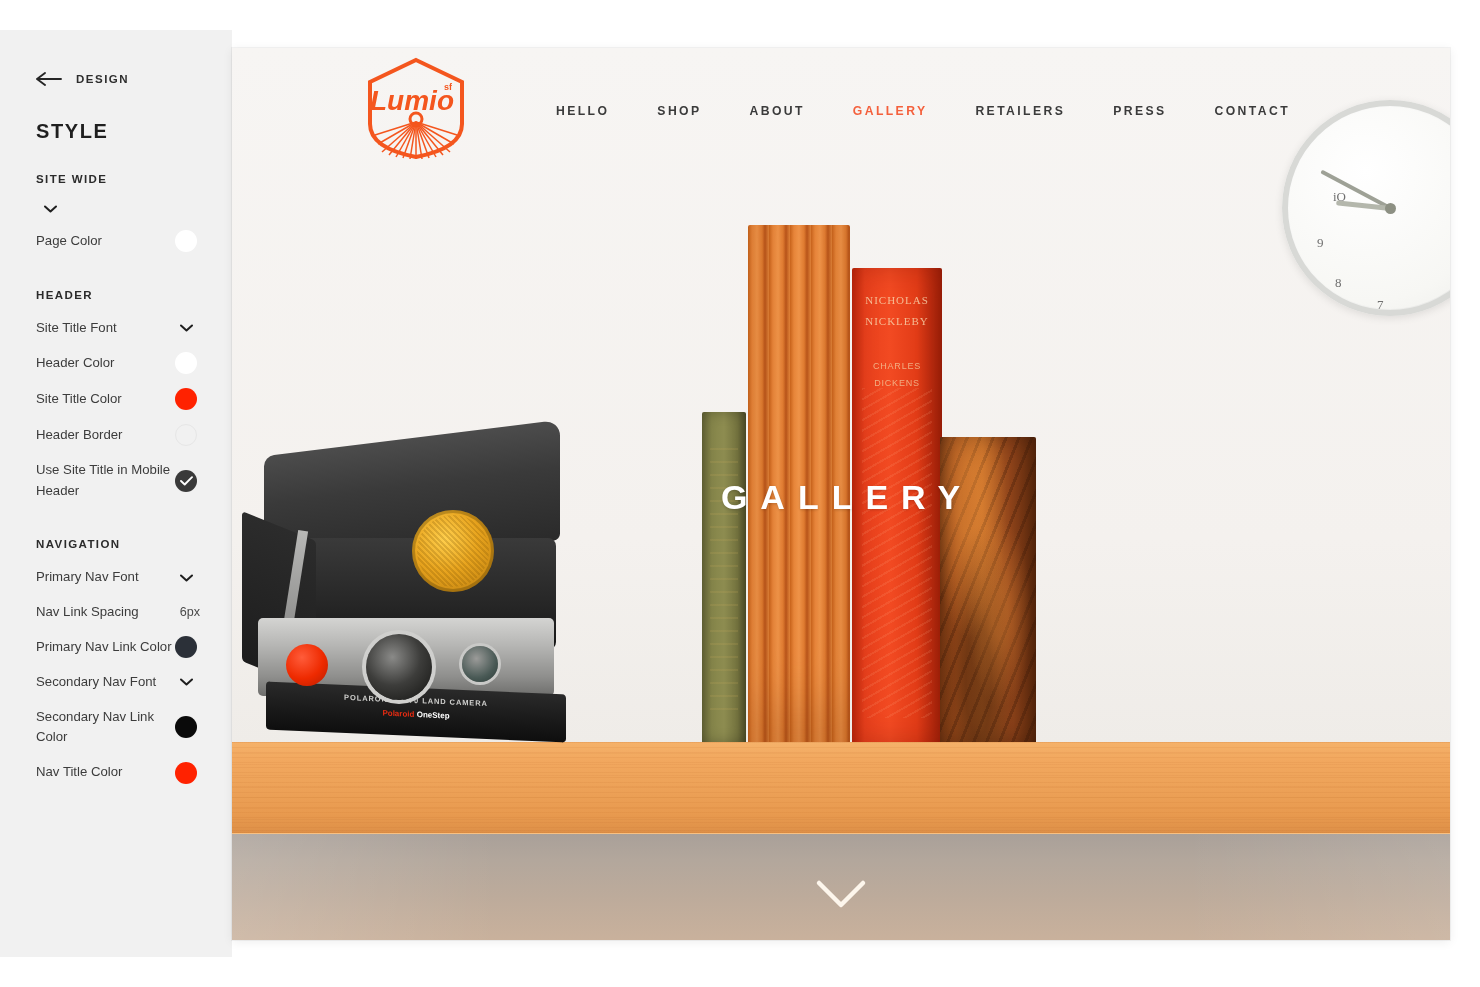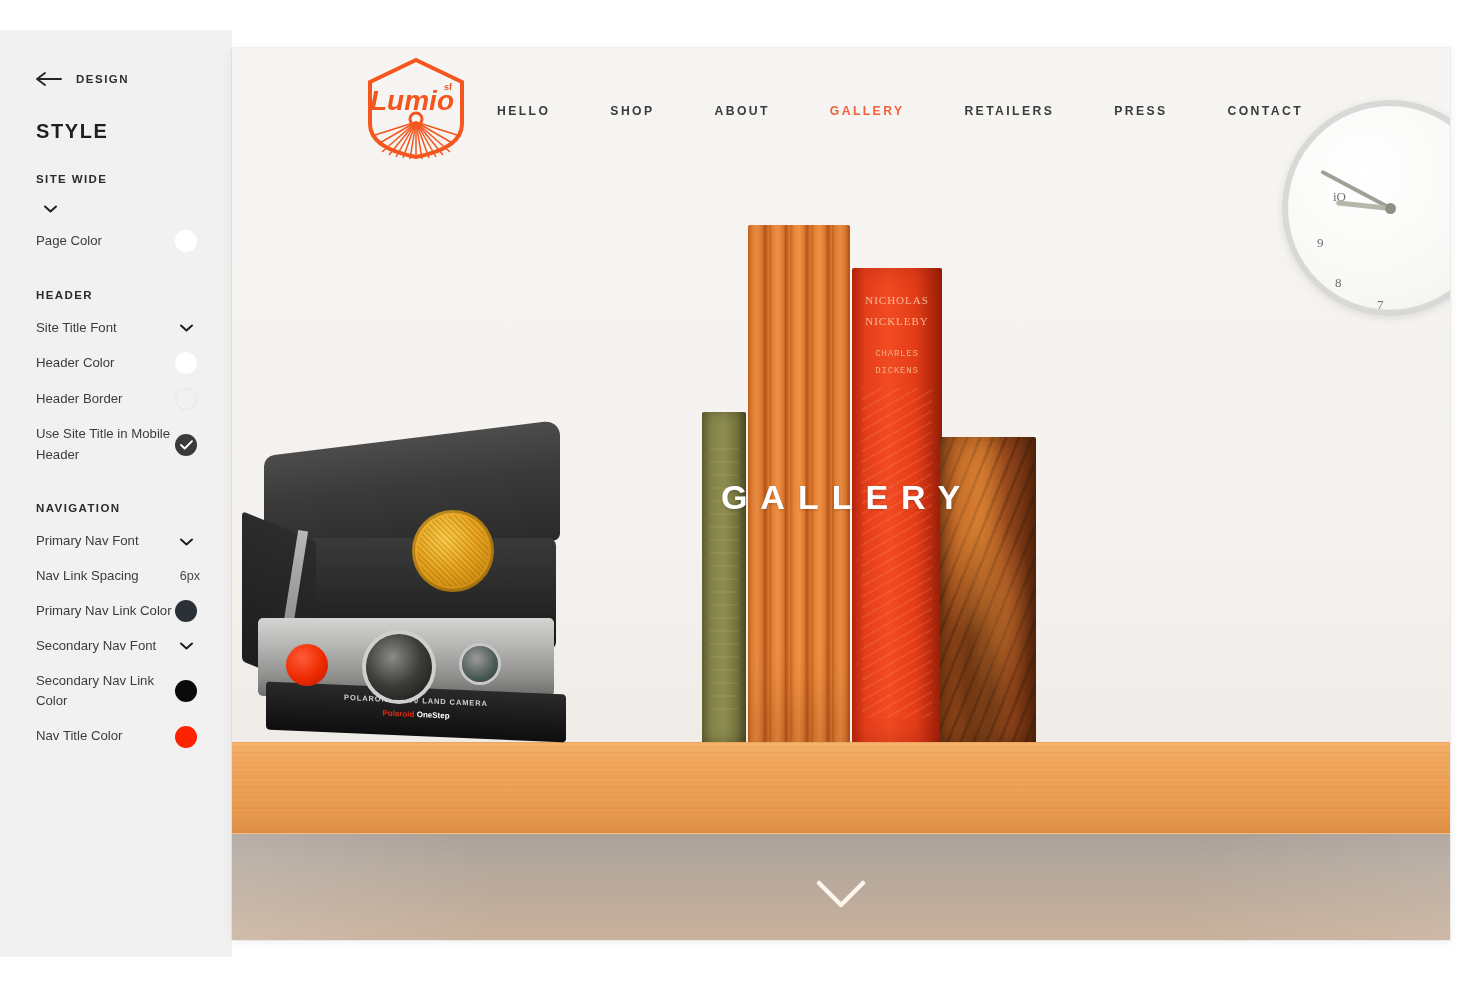--- a/index.html
+++ b/index.html
@@ -80,22 +80,22 @@
   }
   
   .site-header {
     position: absolute; left:0; top:0; width:100%; height: 150px; z-index: 30;
   }
   .logo {
     position: absolute; left: 130px; top: 8px;
     width: 108px; height: 105px;
   }
   .nav {
-    position: absolute; right: 123px; top: 52px;
-    display: flex; align-items: center; gap: 12px; justify-content: space-between;
+    position: absolute; right: 136px; top: 52px;
+    display: flex; align-items: center; gap: 0; justify-content: space-between;
   }
   .nav a {
     font-size: 12.2px; letter-spacing: 2.4px; font-weight: 600;
     color: #3b3b3b; text-decoration: none; padding: 4px 24px; display:block;
   }
   .nav a.active { color: #f4603c; }
 
   
   .clock {
     position: absolute; right: -48px; top: 52px;
@@ -172,22 +172,22 @@
   .bk-red::after{
     content:""; position:absolute; left:10px; right:10px; top:120px; bottom:24px;
     background: repeating-linear-gradient(150deg, rgba(255,180,140,.13) 0 2px, rgba(0,0,0,0) 2px 9px);
   }
   .bk-red .ttl {
     position:absolute; left:0; right:0; top:22px; text-align:center;
     font-family:"Liberation Serif", serif; font-size:11px; letter-spacing:1px;
     color:#f7d0a8; line-height:1.9; opacity:.85;
   }
   .bk-red .aut {
-    position:absolute; left:0; right:0; top:78px; text-align:center;
-    font-family:Liberation Mono, monospace; font-size:9px; letter-spacing:.8px;
+    position:absolute; left:0; right:0; top:90px; text-align:center;
+    font-family:Liberation Sans, sans-serif; font-size:9px; letter-spacing:.8px;
     color:#f3c79b; line-height:1.9; opacity:.8;
   }
   .bk-brown {
     left:238px; width:96px; height:305px;
     background: linear-gradient(90deg,#7a3a14 0%, #a8521d 16%, #c26a27 44%, #8e431a 74%, #5d2a0d 100%);
     box-shadow: inset 0 0 24px rgba(40,16,4,.45);
   }
   .bk-brown::after{
     content:""; position:absolute; inset:0;
     background:
@@ -325,20 +325,26 @@
         </span>
       </div>
 
       <div class="row">
         <span class="row-label">Header Color</span>
         <span class="ctrl">
             <span class="swatch white"></span>
           </span>
       </div>
 
+      <div class="row">
+        <span class="row-label">Site Title Color</span>
+        <span class="ctrl">
+            <span class="swatch red"></span>
+          </span>
+      </div>
 
       <div class="row">
         <span class="row-label">Header Border</span>
         <span class="ctrl">
             <span class="swatch hollow"></span>
           </span>
       </div>
 
       <div class="row">
         <span class="row-label">Use Site Title in Mobile Header</span>

